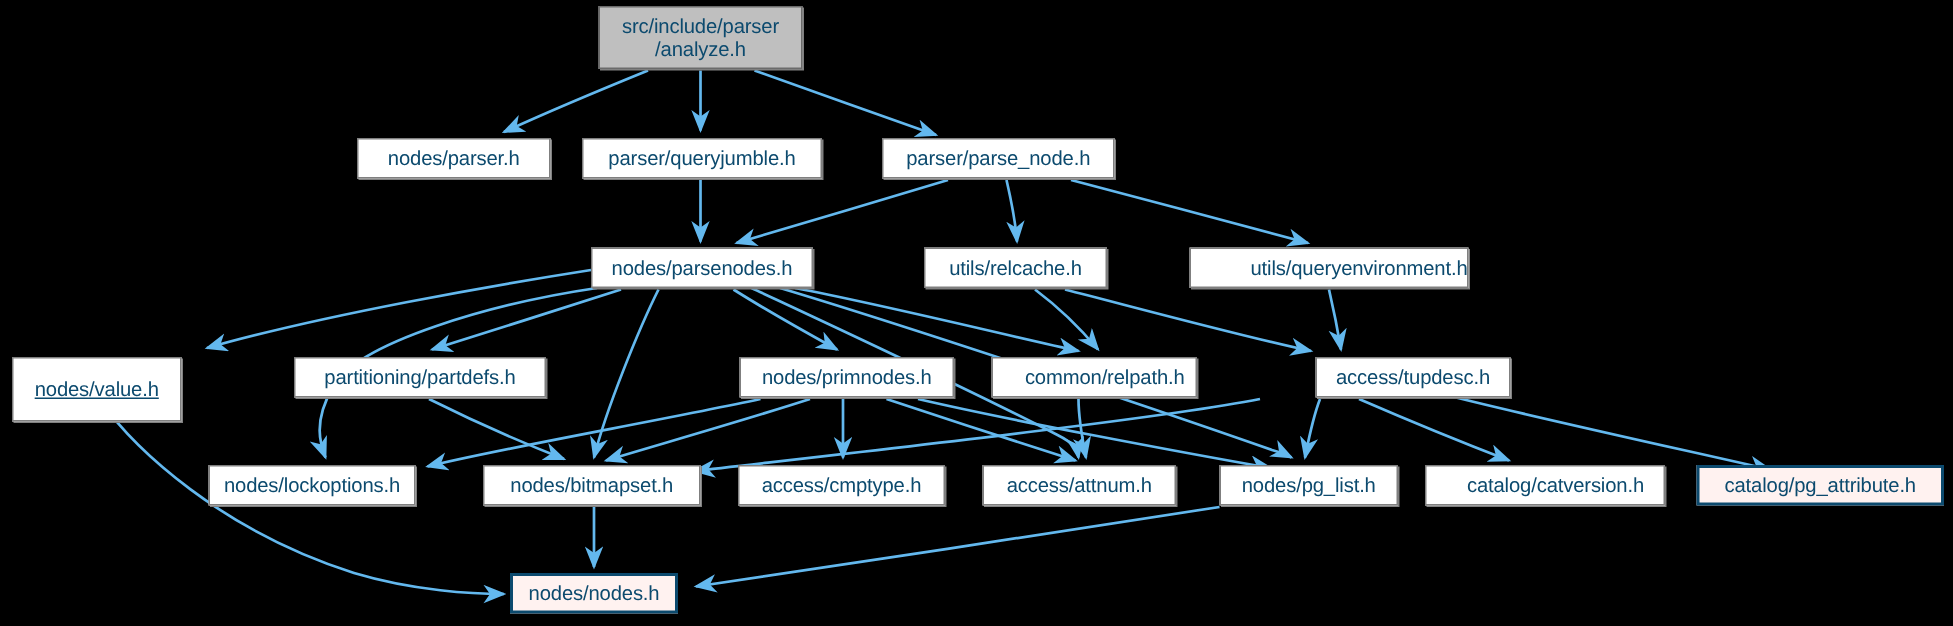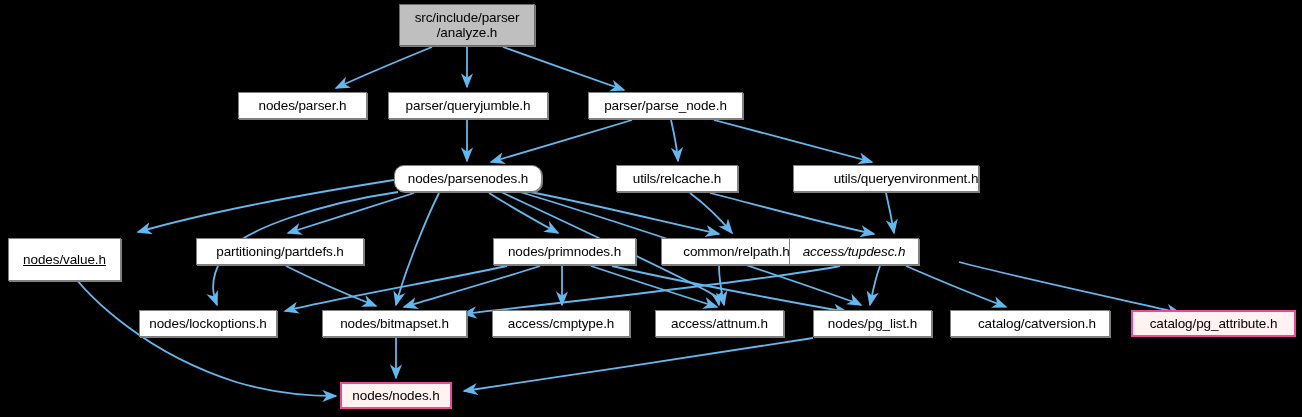--- a/index.html
+++ b/index.html
@@ -24,37 +24,37 @@
   }
   .node {
     position: absolute;
     box-sizing: border-box;
     display: flex;
     align-items: center;
     justify-content: center;
     text-align: center;
     font-size: 13.5px;
     line-height: 15px;
-    color: #000000;
+    color: #0c4a6e;
     white-space: pre;
     letter-spacing: -0.1px;
   }
   .node.plain {
     background: #ffffff;
     border: 1px solid #7f7f7f;
     box-shadow: 1px 1px 0 0 #808080;
   }
   .node.root {
     background: #bfbfbf;
     border: 1px solid #6b6b6b;
     box-shadow: 1px 1px 0 0 #808080;
   }
   .node.highlight {
     background: #fff2f0;
-    border: 2px solid #ec4899;
+    border: 2px solid #0c4a6e;
   }
   .node-label {
     display: block;
     pointer-events: none;
   }
 </style>
 </head>
 <body>
 
 <div id="graph-root">
@@ -98,28 +98,28 @@
         <path d="M 396,338 C 396,351 396,367 396,378" fill="none" stroke="#63b8ee" stroke-width="1.8" marker-end="url(#arrow)"></path>
         <path d="M 813,338 C 740,350 550,378 464,391" fill="none" stroke="#63b8ee" stroke-width="1.8" marker-end="url(#arrow)"></path>
       </g>
   </svg>
   <div id="node-layer">
       <div class="node root" style="left: 399px; top: 4px; width: 136px; height: 42px;"><span class="node-label">src/include/parser
 /analyze.h</span></div>
       <div class="node plain" style="left: 238px; top: 92px; width: 129px; height: 27px;"><span class="node-label">nodes/parser.h</span></div>
       <div class="node plain" style="left: 388px; top: 92px; width: 160px; height: 27px;"><span class="node-label">parser/queryjumble.h</span></div>
       <div class="node plain" style="left: 588px; top: 92px; width: 155px; height: 27px;"><span class="node-label">parser/parse_node.h</span></div>
-      <div class="node plain" style="left: 394px; top: 165px; width: 148px; height: 27px; border-radius: 10px;"><span class="node-label">nodes/parsenodes.h</span></div>
+      <div class="node plain" style="left: 394px; top: 165px; width: 148px; height: 27px;"><span class="node-label">nodes/parsenodes.h</span></div>
       <div class="node plain" style="left: 616px; top: 165px; width: 122px; height: 27px;"><span class="node-label">utils/relcache.h</span></div>
       <div class="node plain" style="left: 793px; top: 165px; width: 186px; height: 27px; padding-left: 40px;"><span class="node-label">utils/queryenvironment.h</span></div>
       <div class="node plain" style="left: 8px; top: 238px; width: 113px; height: 43px; text-decoration: underline;"><span class="node-label">nodes/value.h</span></div>
       <div class="node plain" style="left: 196px; top: 238px; width: 168px; height: 27px;"><span class="node-label">partitioning/partdefs.h</span></div>
       <div class="node plain" style="left: 493px; top: 238px; width: 143px; height: 27px;"><span class="node-label">nodes/primnodes.h</span></div>
       <div class="node plain" style="left: 661px; top: 238px; width: 137px; height: 27px; padding-left: 14px;"><span class="node-label">common/relpath.h</span></div>
-      <div class="node plain" style="left: 789px; top: 238px; width: 130px; height: 27px; font-style: italic;"><span class="node-label">access/tupdesc.h</span></div>
+      <div class="node plain" style="left: 877px; top: 238px; width: 130px; height: 27px;"><span class="node-label">access/tupdesc.h</span></div>
       <div class="node plain" style="left: 139px; top: 310px; width: 138px; height: 27px;"><span class="node-label">nodes/lockoptions.h</span></div>
       <div class="node plain" style="left: 322px; top: 310px; width: 145px; height: 27px;"><span class="node-label">nodes/bitmapset.h</span></div>
       <div class="node plain" style="left: 492px; top: 310px; width: 138px; height: 27px;"><span class="node-label">access/cmptype.h</span></div>
       <div class="node plain" style="left: 655px; top: 310px; width: 129px; height: 27px;"><span class="node-label">access/attnum.h</span></div>
       <div class="node plain" style="left: 813px; top: 310px; width: 119px; height: 27px;"><span class="node-label">nodes/pg_list.h</span></div>
       <div class="node plain" style="left: 950px; top: 310px; width: 160px; height: 27px; padding-left: 14px;"><span class="node-label">catalog/catversion.h</span></div>
       <div class="node highlight" style="left: 1131px; top: 310px; width: 165px; height: 27px;"><span class="node-label">catalog/pg_attribute.h</span></div>
       <div class="node highlight" style="left: 340px; top: 382px; width: 112px; height: 27px;"><span class="node-label">nodes/nodes.h</span></div>
     </div>
 </div>

